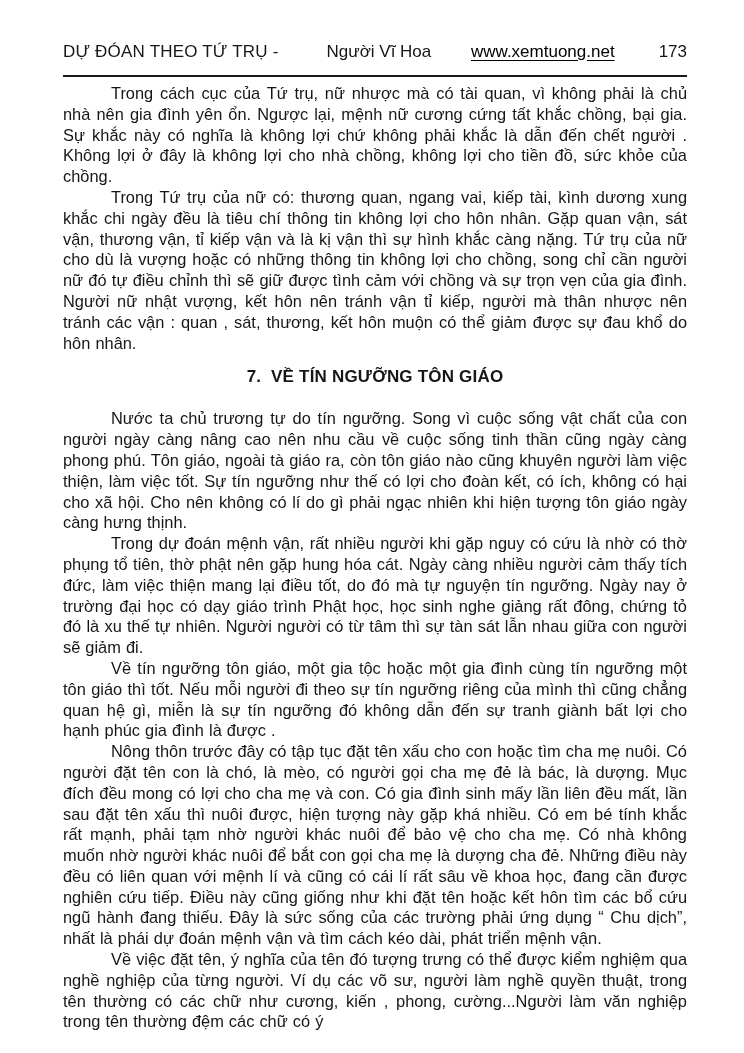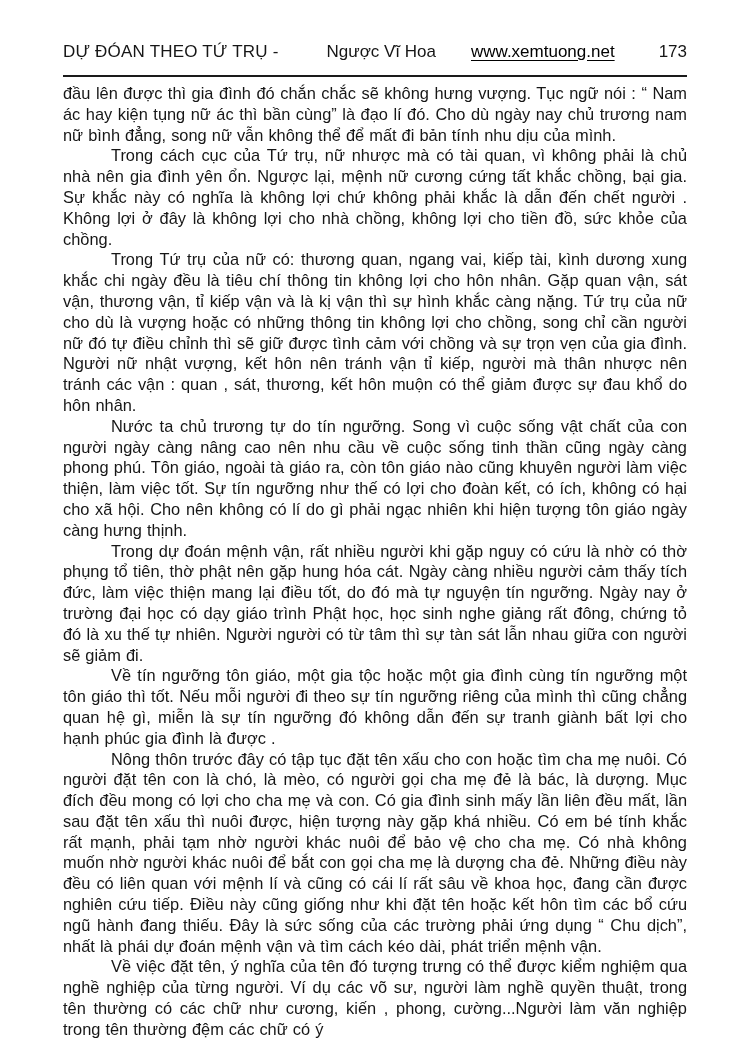--- a/index.html
+++ b/index.html
@@ -64,31 +64,31 @@
   .section-heading.gap-above { margin-top: 13px; }
   .section-heading.gap-below { margin-bottom: 20px; }
 </style>
 </head>
 <body>
 
 <div class="page">
 
   <header class="running-head">
     <span class="book-title">DỰ ĐÓAN THEO TỨ TRỤ -</span>
-    <span class="author">Ngược Vĩ  Hoa</span>
+    <span class="author">Người Vĩ  Hoa</span>
     <span class="site">www.xemtuong.net</span>
     <span class="page-number">173</span>
   </header>
 
   <hr class="head-rule">
 
   <main>
-    <p class="para noindent">đầu lên được thì gia đình đó chắn chắc sẽ không hưng vượng. Tục ngữ nói : “ Nam ác hay kiện tụng nữ ác thì bần cùng” là đạo lí đó. Cho dù ngày nay chủ trương nam nữ bình đẳng, song nữ vẫn không thể để mất đi bản tính nhu dịu của mình.</p>
     <p class="para">Trong cách cục của Tứ trụ, nữ nhược mà có tài quan, vì không phải là chủ nhà nên gia đình yên ổn. Ngược lại, mệnh nữ cương cứng tất khắc chồng, bại gia. Sự khắc này có nghĩa là không lợi chứ không phải khắc là dẫn đến chết người . Không lợi ở đây là không lợi cho nhà chồng, không lợi cho tiền đồ, sức khỏe của chồng.</p>
     <p class="para">Trong  Tứ trụ của nữ có: thương quan, ngang vai, kiếp tài, kình dương xung khắc chi ngày đều là tiêu chí thông tin không lợi cho hôn nhân. Gặp quan vận, sát vận, thương vận, tỉ kiếp vận và là kị vận thì sự hình khắc càng nặng. Tứ trụ của nữ cho dù là vượng hoặc có những thông tin không lợi cho chồng, song chỉ cần người nữ đó tự điều chỉnh thì sẽ giữ được tình cảm với chồng và sự trọn vẹn của gia đình. Người nữ nhật vượng, kết hôn nên tránh vận tỉ kiếp, người mà thân nhược nên tránh các vận : quan , sát, thương, kết hôn muộn có thể giảm được sự đau khổ do hôn nhân.</p>
+    <h2 class="section-heading gap-above gap-below">7.&nbsp;&nbsp;VỀ TÍN NGƯỠNG TÔN GIÁO</h2>
     <p class="para">Nước ta chủ trương tự do tín ngưỡng. Song vì cuộc sống vật chất của con người ngày càng nâng cao nên nhu cầu về cuộc sống tinh thần cũng ngày càng phong phú. Tôn giáo, ngoài tà giáo ra, còn tôn giáo nào cũng khuyên người làm việc thiện, làm việc tốt. Sự tín ngưỡng như thế có lợi cho đoàn kết, có ích, không có hại cho xã hội. Cho nên không có lí do gì phải ngạc nhiên khi hiện tượng tôn giáo ngày càng hưng thịnh.</p>
     <p class="para">Trong dự đoán mệnh vận, rất nhiều người khi gặp nguy có cứu là nhờ có thờ phụng tổ tiên, thờ phật nên gặp hung hóa cát. Ngày càng nhiều người cảm thấy tích đức, làm việc thiện mang lại điều tốt, do đó mà tự nguyện tín ngưỡng. Ngày nay ở trường đại học có dạy giáo trình Phật học, học sinh nghe giảng rất đông, chứng tỏ đó là xu thế  tự nhiên. Người người có từ tâm thì sự  tàn sát lẫn nhau giữa con người sẽ giảm đi.</p>
     <p class="para">Về tín ngưỡng tôn giáo, một gia tộc hoặc một gia đình cùng tín ngưỡng một tôn giáo thì tốt. Nếu mỗi người đi theo sự tín ngưỡng riêng của mình thì cũng chẳng quan hệ gì, miễn là sự tín ngưỡng đó không dẫn đến sự tranh giành bất lợi cho hạnh phúc gia đình là được .</p>
     <p class="para">Nông thôn trước đây có tập tục đặt tên xấu cho con hoặc tìm cha mẹ nuôi. Có người đặt tên con là chó, là mèo, có người gọi cha mẹ đẻ là bác, là dượng. Mục đích đều mong có lợi cho cha mẹ và con. Có gia đình sinh mấy lần liên đều mất, lần sau đặt tên xấu thì nuôi được, hiện tượng này gặp khá nhiều. Có em bé tính khắc rất mạnh, phải tạm nhờ người khác nuôi để bảo vệ cho cha mẹ. Có nhà không muốn nhờ người khác nuôi để bắt con gọi cha mẹ là dượng cha đẻ. Những điều này đều có liên quan với mệnh lí và cũng có cái lí rất sâu về khoa học, đang cần được nghiên cứu tiếp. Điều này cũng giống như khi đặt tên hoặc kết hôn tìm các bổ cứu ngũ hành đang thiếu. Đây là sức sống của các trường phải ứng dụng “ Chu  dịch”, nhất là phái dự đoán mệnh vận và tìm cách kéo dài, phát triển mệnh vận.</p>
     <p class="para">Về việc đặt tên, ý nghĩa của tên đó tượng trưng có thể được kiểm nghiệm qua nghề nghiệp của từng người. Ví dụ các võ sư, người làm nghề quyền thuật, trong tên thường có các chữ như cương, kiến , phong, cường...Người làm văn nghiệp trong tên thường đệm các chữ có ý</p>
   </main>
 
 </div>
 
 </body></html>

